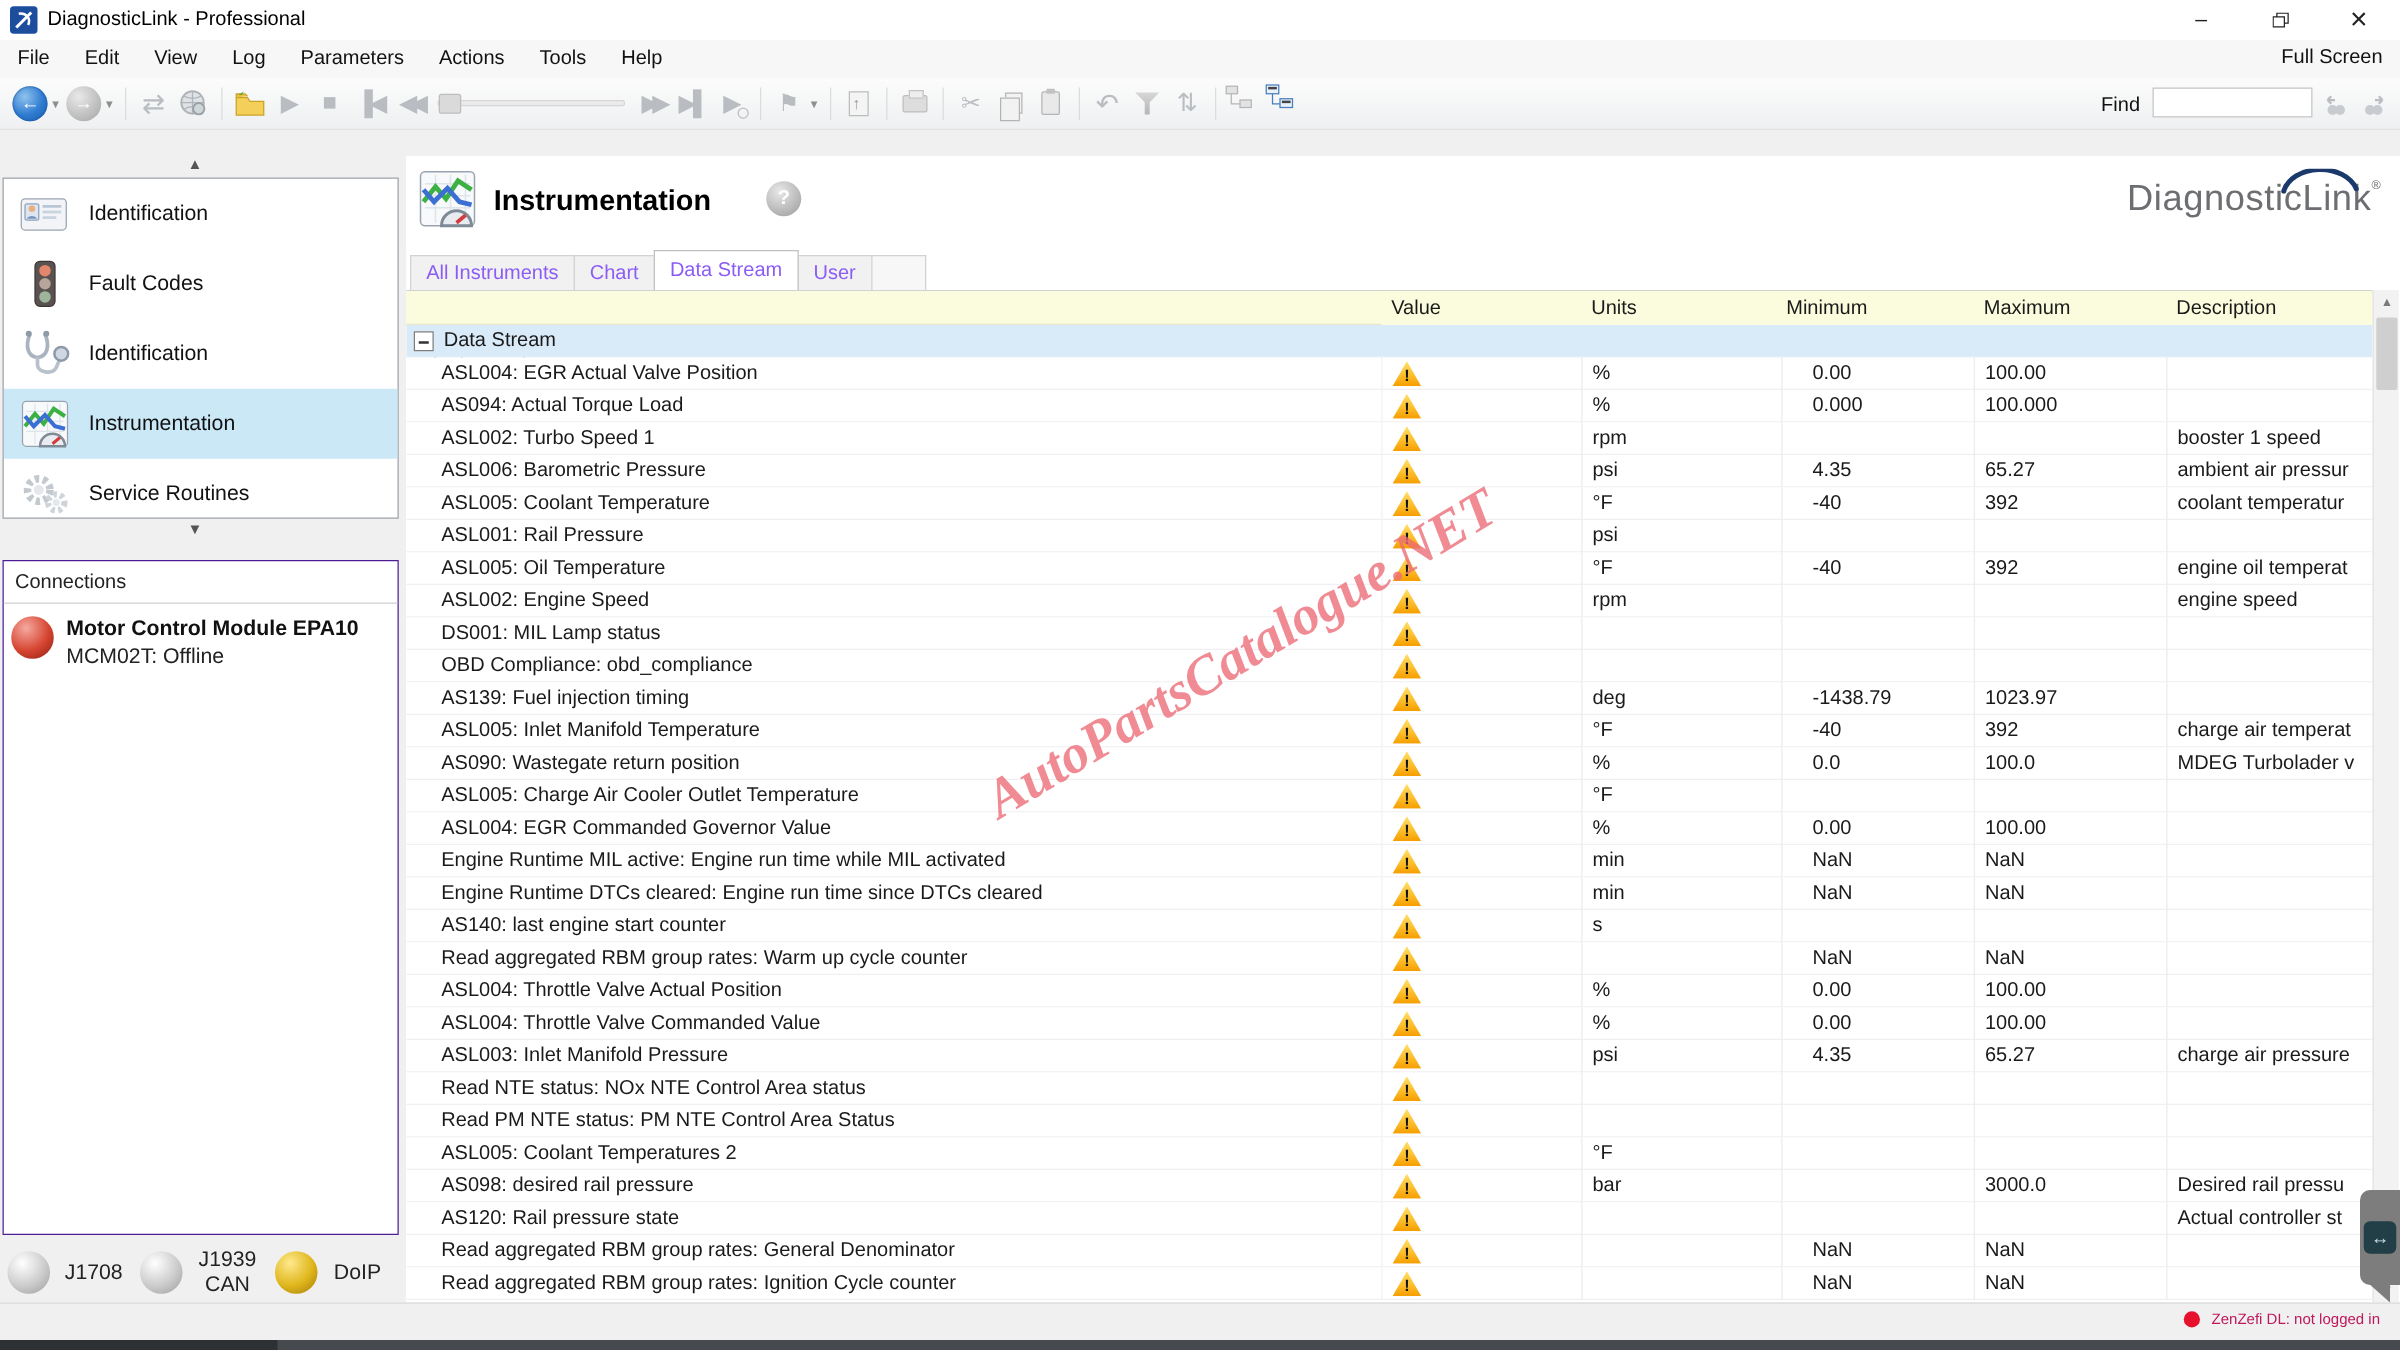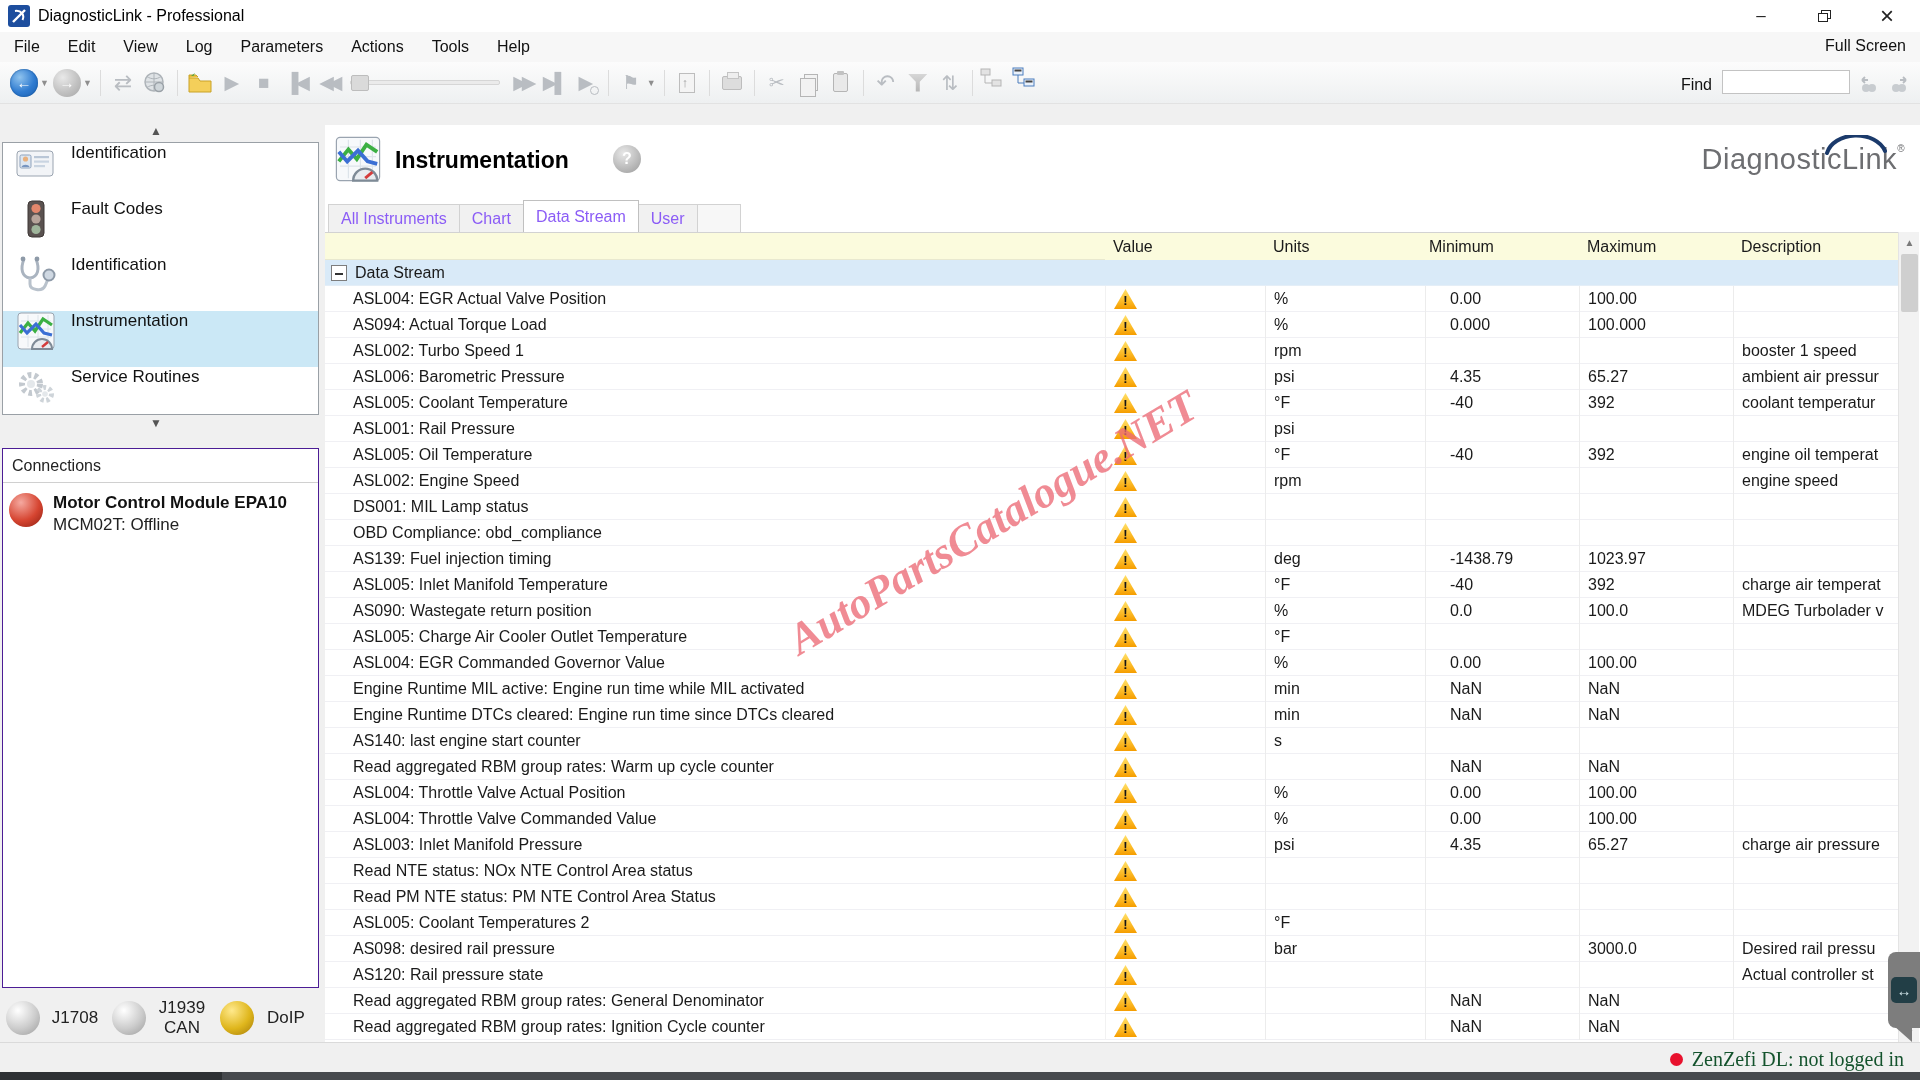--- a/index.html
+++ b/index.html
@@ -43,21 +43,21 @@
   .printic::before { content:""; position:absolute; left:4px; top:-5px; width:10px; height:5px; background:#eee; border:1px solid #c4c4c4; }
   .treeic { display:inline-block; }
   #find-area { position:absolute; right:10px; top:70px; display:flex; align-items:flex-end; }
   #find-label { font-size:16px; color:#111; margin-right:10px; }
   #find-input { width:128px; height:24px; border:1px solid #c3c3c3; background:#fff; font-size:14px; padding:0 4px; }
   .find-ic { margin-left:8px; color:#b9bdc2; font-size:17px; }
 
   
   #nav-scroll-up { position:absolute; left:150px; top:124px; font-size:12px; color:#555; }
   #nav-panel { position:absolute; left:2px; top:142px; width:317px; height:273px; background:#fff; border:1px solid #9aa0a6; overflow:hidden; }
-  .nav-item { height:56px; display:flex; align-items:flex-start; padding-left:10px; }
+  .nav-item { height:56px; display:flex; align-items:center; padding-left:10px; }
   .nav-item.selected { background:#cbe8f6; }
   .nav-icon { width:46px; height:40px; display:flex; align-items:center; justify-content:center; }
   .nav-label { font-size:17px; margin-left:12px; color:#111; }
   #nav-scroll-down { position:absolute; left:150px; top:416px; font-size:12px; color:#555; }
 
   #conn-panel { position:absolute; left:2px; top:448px; width:317px; height:540px; background:#fff; border:1px solid #4c1d95; }
   #conn-header { height:34px; border-bottom:1px solid #d0d0d0; display:flex; align-items:center; padding-left:9px; font-size:16px; color:#222; }
   #conn-row { display:flex; padding:10px 6px; }
   .sphere { width:34px; height:34px; border-radius:50%; flex:0 0 auto; }
   .sphere-red { background:radial-gradient(circle at 35% 28%, #f5a9a0, #d64531 55%, #8c1d10); }
@@ -125,21 +125,21 @@
   
   #flyout { position:absolute; left:1563px; top:827px; width:32px; height:76px; background:#7d7d7d;
     border-radius:8px 0 0 8px; z-index:6; display:flex; align-items:center; justify-content:center; }
   #flyout::after { content:""; position:absolute; left:6px; bottom:-14px; border-left:18px solid transparent; border-top:16px solid #7d7d7d; }
   #flyout-ic { width:26px; height:26px; background:#223e46; border-radius:5px; color:#cfe3e8; display:flex; align-items:center; justify-content:center; font-size:15px; }
 
   
   #statusbar { position:absolute; left:0; top:1042px; width:1920px; height:30px; background:#f0f0f0; border-top:1px solid #dadada; }
   #status-right { position:absolute; right:16px; top:5px; display:flex; align-items:center; }
   #status-dot { width:13px; height:13px; border-radius:50%; background:#e8112d; margin-right:9px; }
-  #status-text { font-size:20px; color:#14532d;font-family:Liberation Serif, serif; }
+  #status-text { font-size:12px; color:#be185d; }
   #bottom-strip { position:absolute; left:0; top:1072px; width:1920px; height:8px; background:#46494d; }
   #bottom-strip-left { position:absolute; left:0; top:0; width:222px; height:8px; background:#2e3134; }
   svg { display:block; }
 </style>
 </head>
 <body>
 
 <div id="titlebar">
   <div id="app-icon">
     <svg width="18" height="18" viewBox="0 0 18 18">

